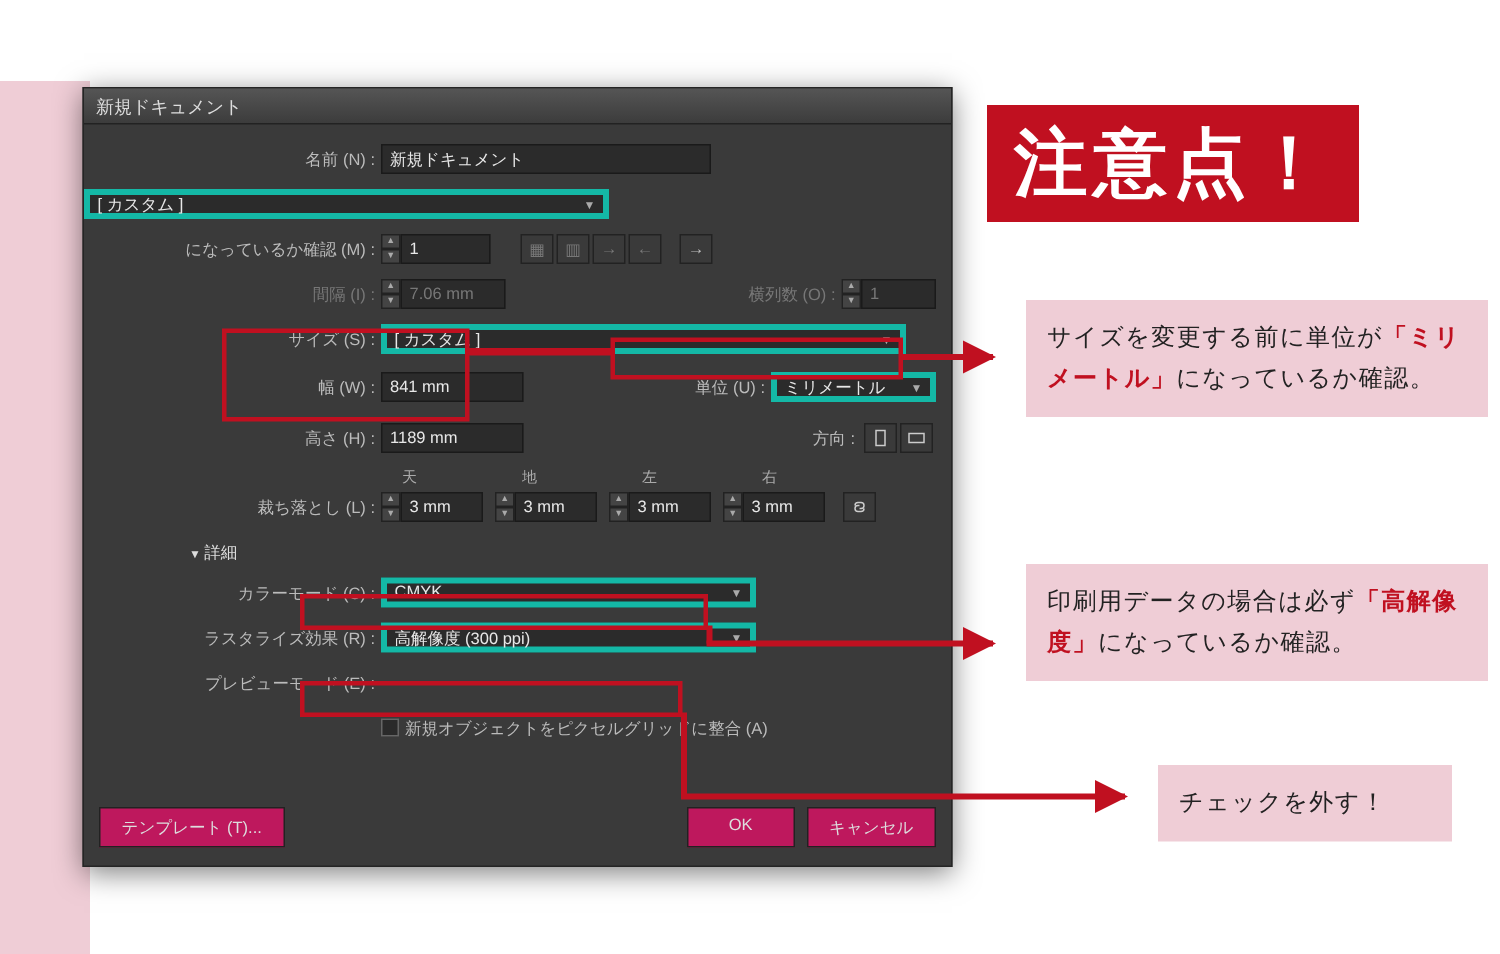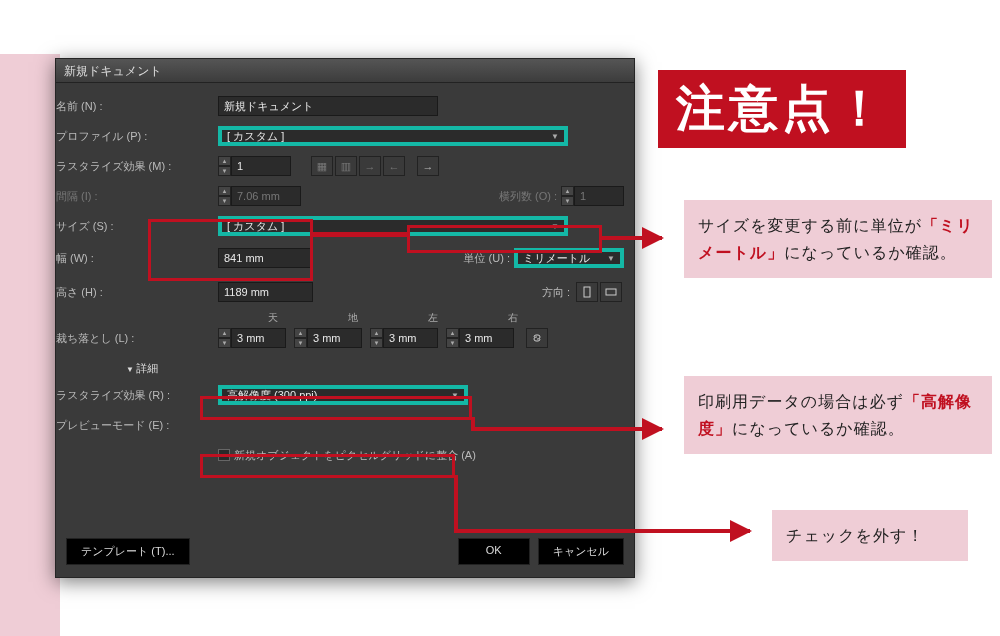--- a/index.html
+++ b/index.html
@@ -19,21 +19,21 @@
     box-shadow: 0 4px 18px rgba(0,0,0,.5);
   }
   .titlebar {
     height: 24px; background: linear-gradient(#555,#3c3c3c);
     border-bottom: 1px solid #222; color: #ddd;
     font-size: 12px; padding: 4px 8px 0;
   }
   .body { padding: 10px 10px 10px 0; color: #bbb; font-size: 11px; position: relative; height: calc(100% - 24px); }
   .row { display: flex; align-items: center; height: 26px; margin-bottom: 4px; }
   .rowh { height: 30px; }
-  .lab { width: 162px; text-align: left; padding-right: 4px; white-space: nowrap; }
+  .lab { width: 198px; text-align: right; padding-right: 4px; white-space: nowrap; }
   .inp {
     background: #2b2b2b; border: 1px solid #1a1a1a; color: #e8e8e8;
     font-size: 11px; padding: 2px 5px; height: 20px;
   }
   .sel {
     background: #2b2b2b; border: 4px solid #14b8a6; color: #e8e8e8;
     font-size: 11px; padding: 2px 5px; height: 20px;
     display: flex; align-items: center; position: relative;
   }
   .sel::after { content: "▼"; position: absolute; right: 5px; font-size: 8px; color: #aaa; }
@@ -45,21 +45,21 @@
     width: 22px; height: 20px; background: #3a3a3a; border: 1px solid #222;
     display: inline-flex; align-items: center; justify-content: center; margin-right: 2px;
   }
   .iconbtn svg, .smicon { width: 12px; height: 12px; }
   .detail-hdr { margin: 10px 0 6px 70px; color: #ddd; font-size: 11px; }
   .detail-hdr::before { content: "▼ "; font-size: 8px; }
   .chk { width: 12px; height: 12px; border: 1px solid #666; background: #2a2a2a; display:inline-block; margin-right: 4px; vertical-align: middle;}
   .bleed-labels { display: flex; margin-left: 212px; font-size: 10px; color: #aaa; }
   .bleed-labels span { width: 80px; }
   .btnrow { position: absolute; bottom: 12px; left: 10px; right: 10px; display: flex; }
-  .btn { background: #000000; border: 1px solid #222; color: #ddd; font-size: 11px; padding: 5px 14px; cursor: pointer; margin-top: 36px; }
+  .btn { background: #be185d; border: 1px solid #222; color: #ddd; font-size: 11px; padding: 5px 14px; cursor: pointer; margin-top: 36px; }
   .btnrow .right { margin-left: auto; display: flex; gap: 8px; }
   
   .hl { position: absolute; border: 3px solid #c01020; pointer-events: none; }
   .hl1 { left: 148px; top: 219px; width: 165px; height: 62px; }
   .hl2 { left: 407px; top: 225px; width: 195px; height: 28px; }
   .hlconn { position: absolute; background: #c01020; height: 5px; left: 312px; top: 232px; width: 98px; }
   .hl3 { left: 200px; top: 396px; width: 272px; height: 24px; }
   .hl4 { left: 200px; top: 454px; width: 255px; height: 24px; }
   
   .arrow { position: absolute; height: 4px; background: #c01020; }
@@ -97,28 +97,27 @@
     <span>新規ドキュメント</span>
   </div>
   <div class="body">
 
     <div class="row">
       <div class="lab">名前 (N) :</div>
       <input class="inp" style="width: 220px;" value="新規ドキュメント">
     </div>
 
     <div class="row">
-      <div class="lab">プロファイル (P) :</div>
       <div class="sel" style="width:350px">
           <span>[ カスタム ]</span>
         </div>
     </div>
 
     <div class="row">
-      <div class="lab">ラスタライズ効果 (M) :</div>
+      <div class="lab">になっているか確認 (M) :</div>
       <div class="step">
         <div class="stepbtns">
             <div class="sb">▲</div>
             <div class="sb">▼</div>
           </div>
         <input class="inp" style="width: 60px;" value="1">
       </div>
       <div style="width:20px"></div>
       <div class="iconbtn dis">▦</div>
       <div class="iconbtn dis">▥</div>
@@ -225,20 +224,26 @@
       <div class="iconbtn">
         <svg viewBox="0 0 12 12">
             <path d="M3 5a2 2 0 012-2h2a2 2 0 010 4H6M9 7a2 2 0 01-2 2H5a2 2 0 010-4h1" fill="none" stroke="#ccc" stroke-width="1"></path>
           </svg>
       </div>
     </div>
 
     <div class="detail-hdr"><span>詳細</span></div>
 
     <div class="row">
+      <div class="lab">カラーモード (C) :</div>
+      <div class="sel" style="width:250px">
+          <span>CMYK</span>
+        </div>
+    </div>
+    <div class="row">
       <div class="lab">ラスタライズ効果 (R) :</div>
       <div class="sel" style="width:250px">
           <span>高解像度 (300 ppi)</span>
         </div>
     </div>
     <div class="row">
       <div class="lab">プレビューモード (E) :</div>
     </div>
     <div class="row">
       <div class="lab"></div>

